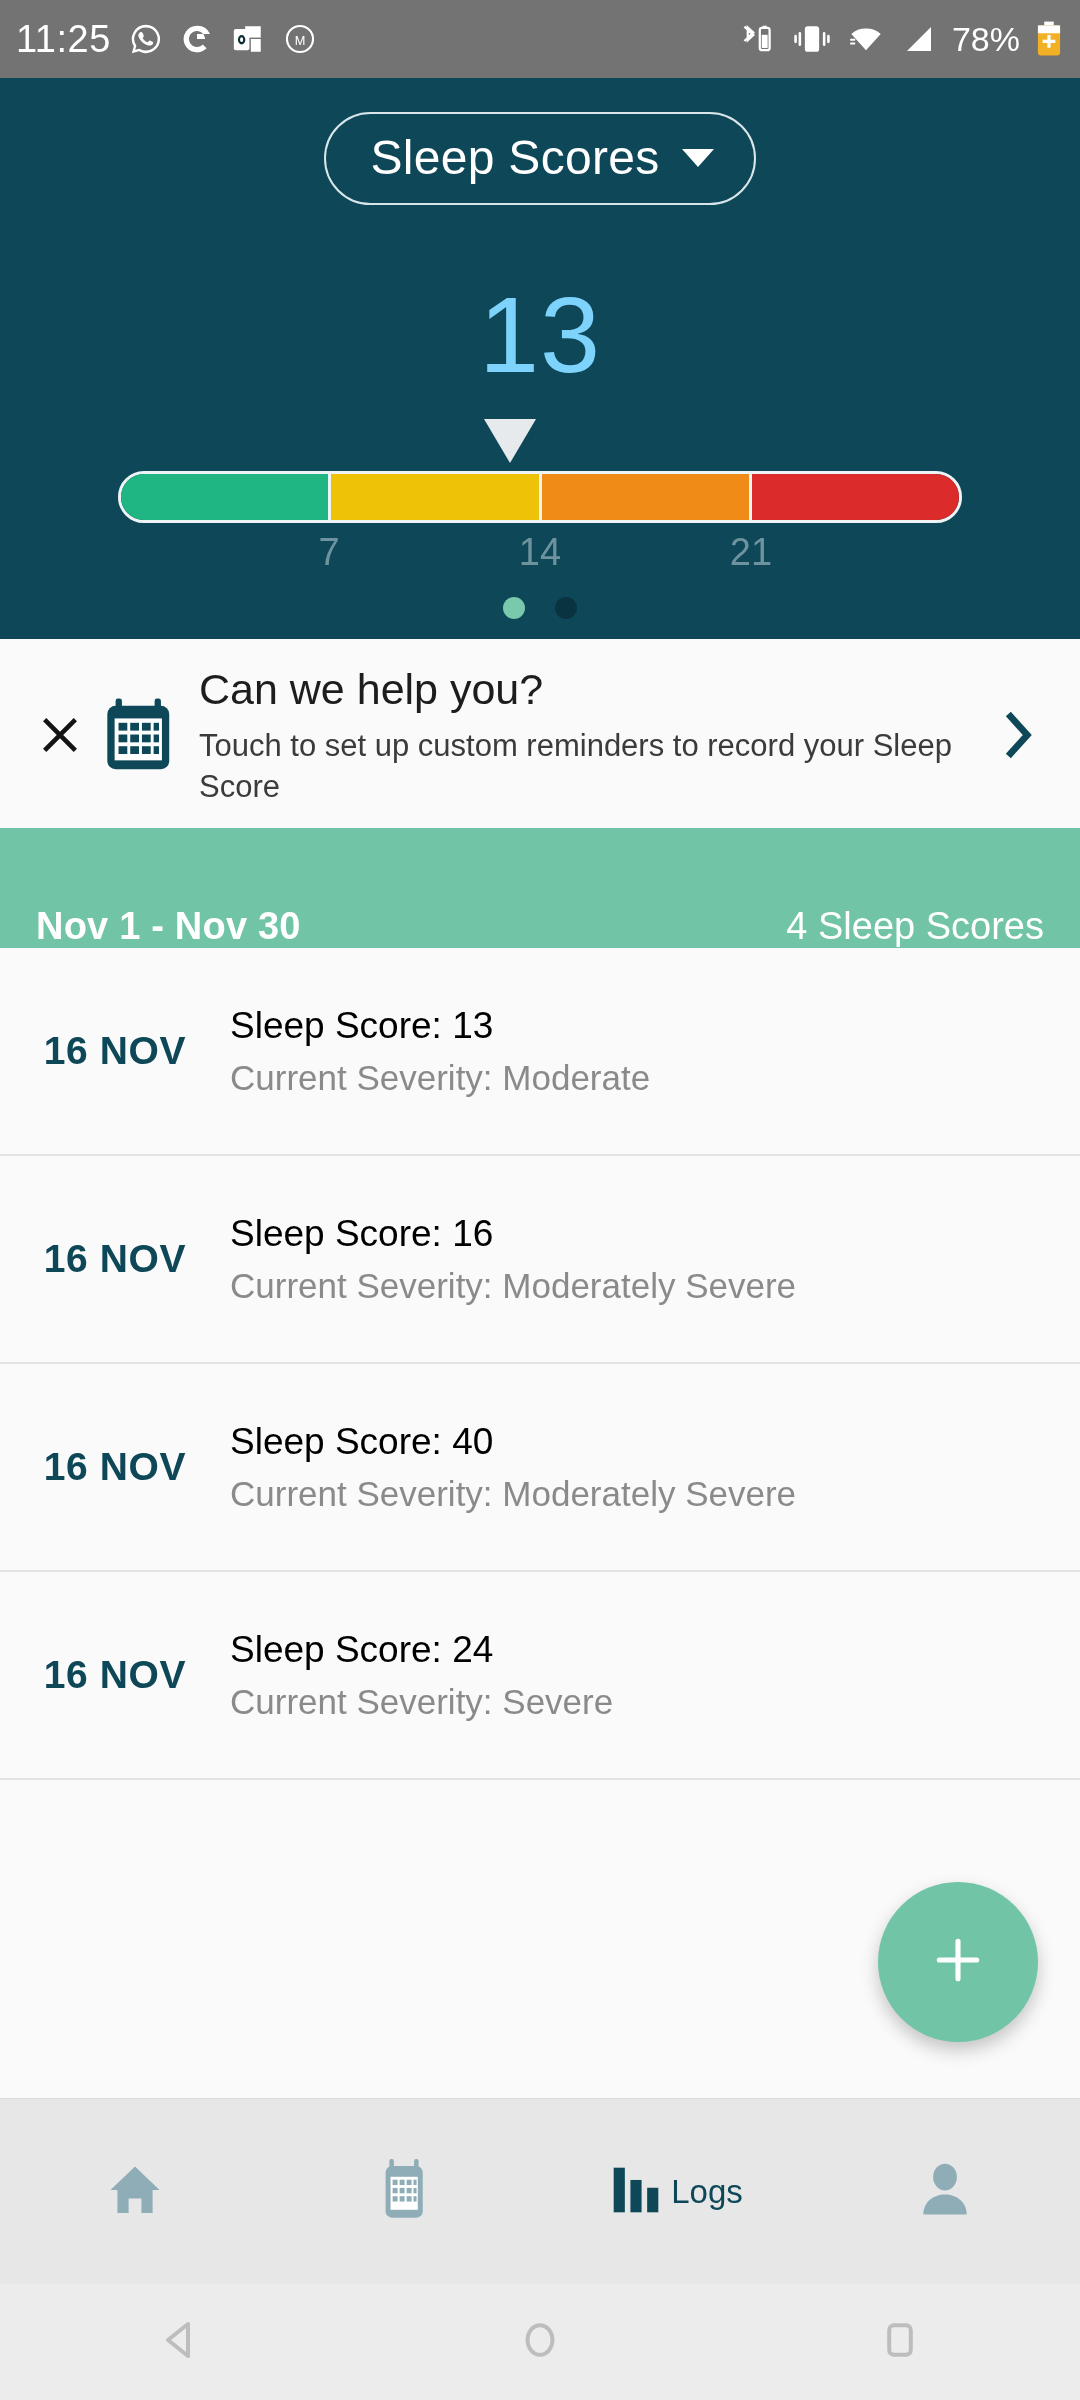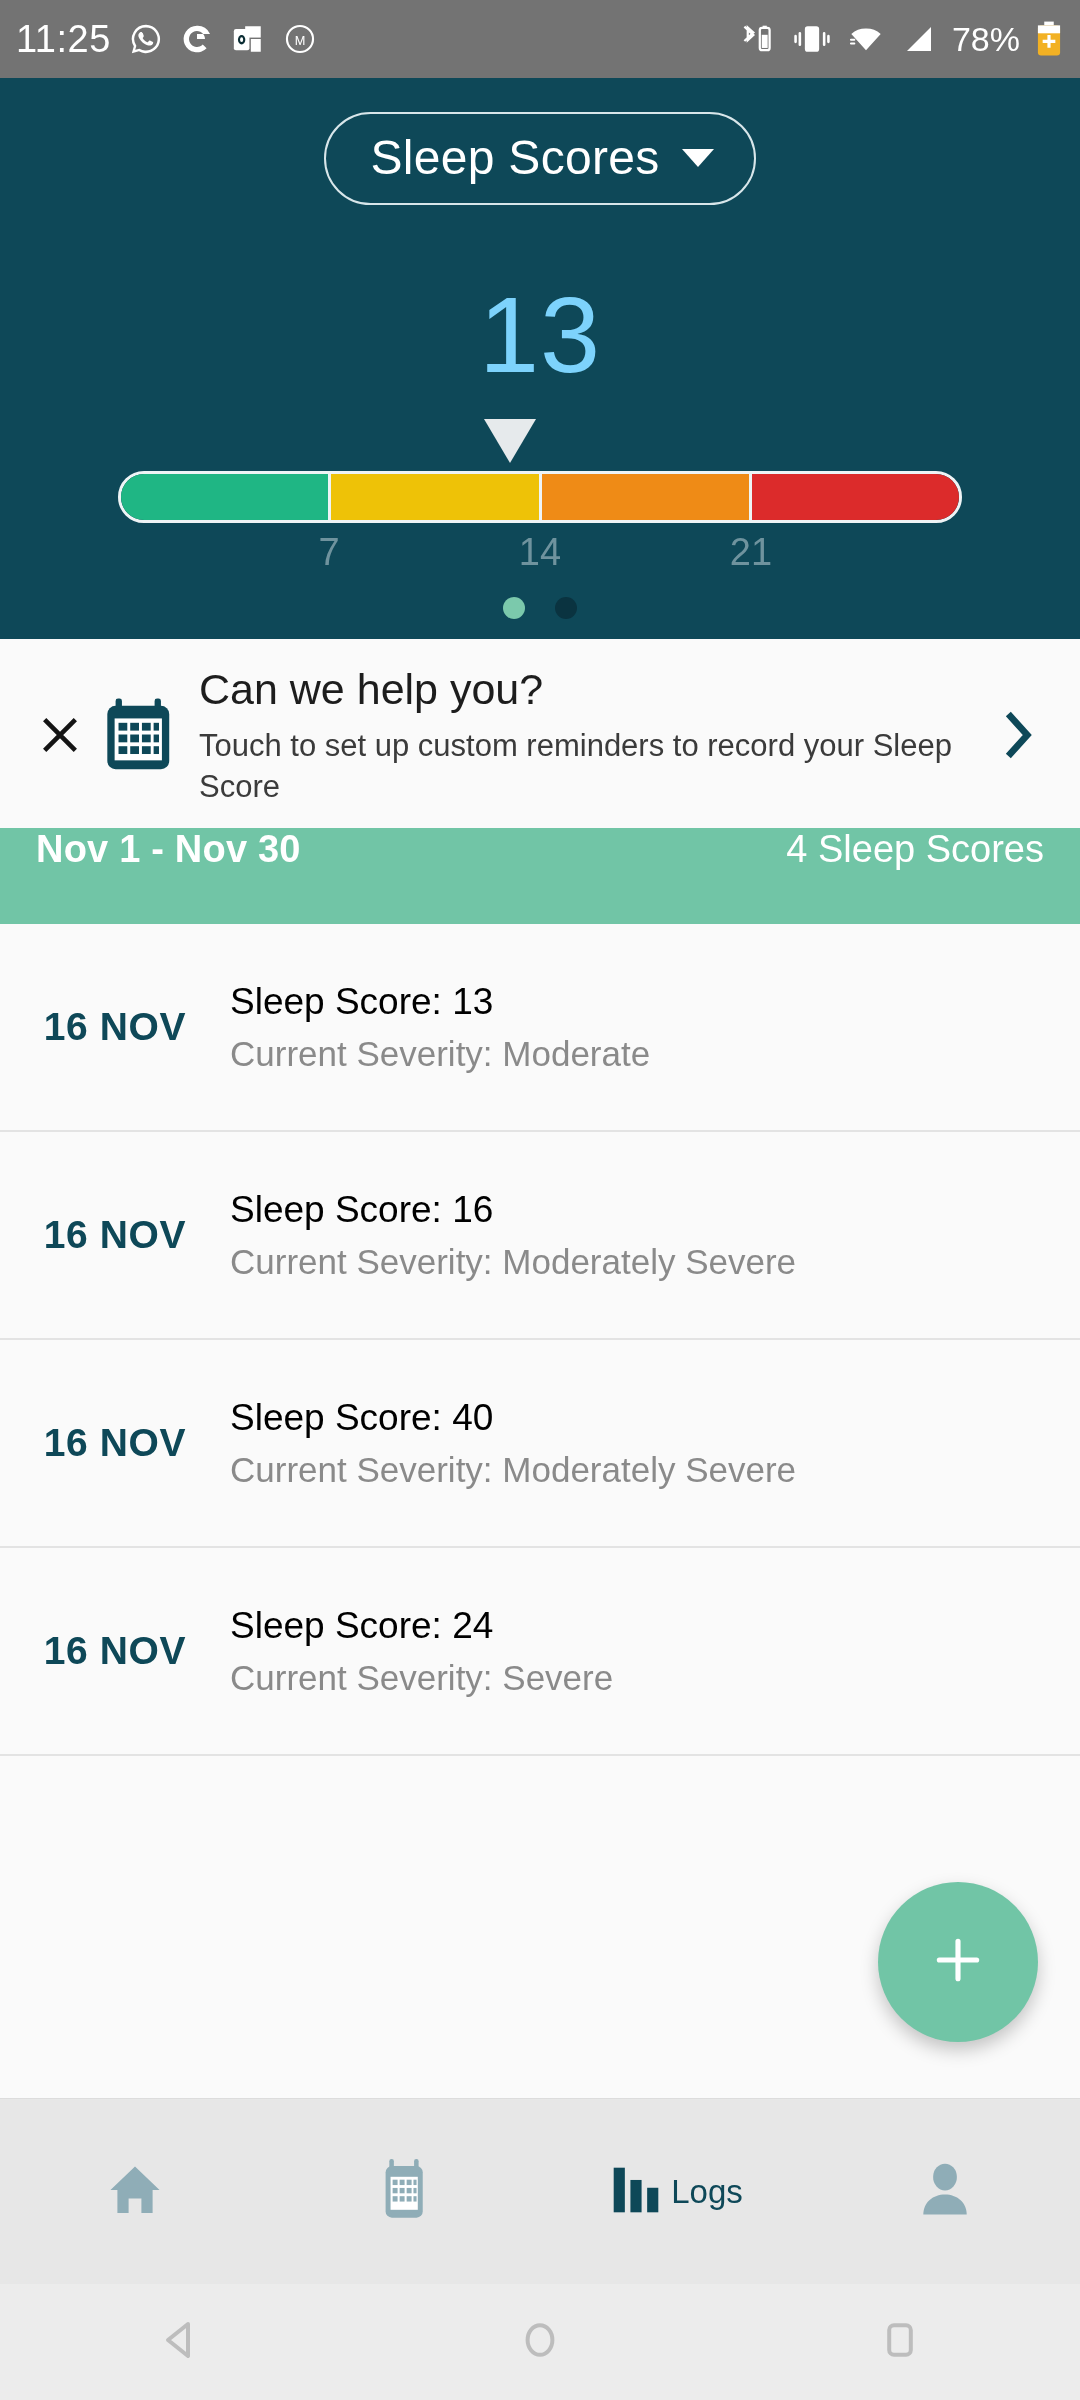--- a/index.html
+++ b/index.html
@@ -77,21 +77,21 @@
   .banner-x { width:74px; display:flex; justify-content:center; align-items:center; }
   .banner-cal { width:100px; display:flex; justify-content:center; align-items:center; }
   .banner-txt { flex:1 1 auto; padding-left:14px; padding-right:14px; }
   .banner-title { font-size:43px; color:#1d1d1d; font-weight:400; line-height:1.15; }
   .banner-body { margin-top:12px; font-size:31px; color:#3b3b3b; line-height:1.32; font-weight:400; }
   .banner-chev { width:78px; display:flex; justify-content:center; align-items:center; }
 
   
   .period {
     background:#71c5a6; color:#ffffff; flex:0 0 auto;
-    height:96px; display:flex; align-items:flex-start; justify-content:space-between;
+    height:120px; display:flex; align-items:flex-end; justify-content:space-between;
     padding:0 36px;
   }
   .period-range { font-size:38px; font-weight:bold; letter-spacing:0.2px; }
   .period-count { font-size:38px; font-weight:400; }
 
   
   .list { flex:1 1 auto; background:#fafafa; position:relative; overflow:hidden; }
   .row {
     display:flex; align-items:center; height:208px;
     border-bottom:2px solid #e3e3e3; padding:0 36px 0 0; background:#fafafa;

